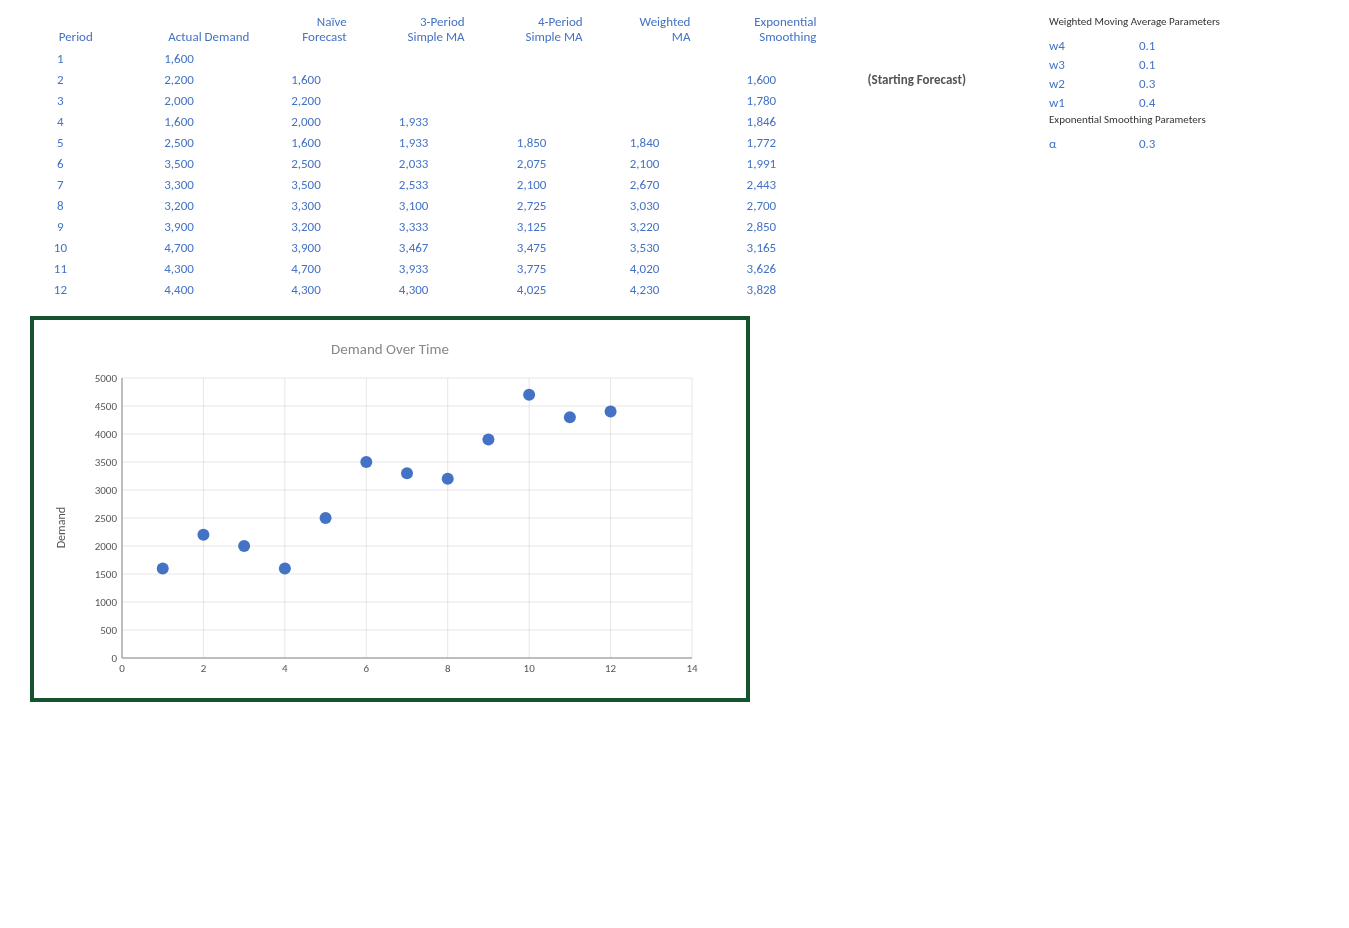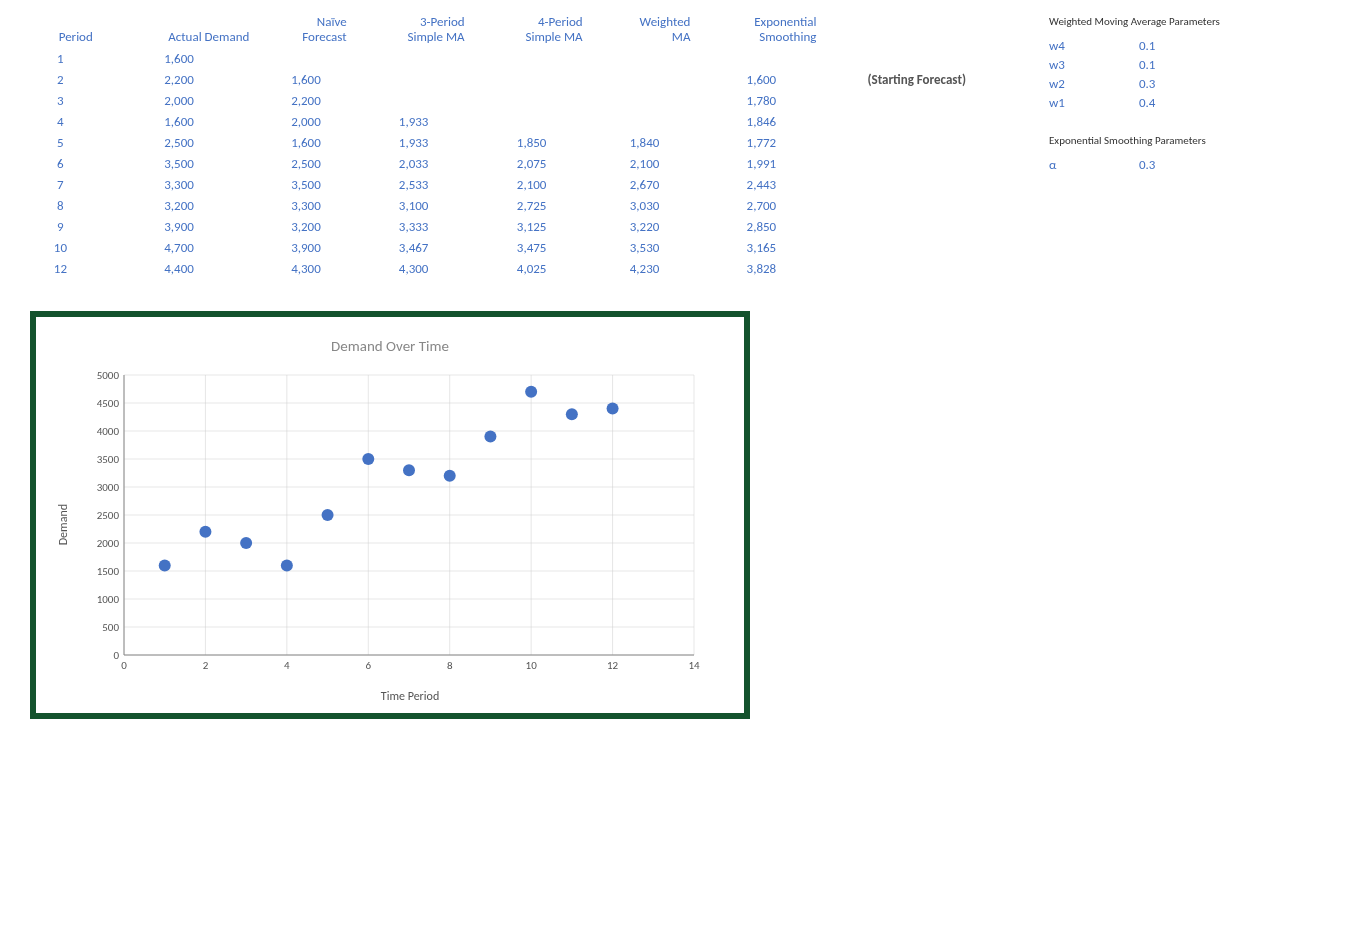--- a/index.html
+++ b/index.html
@@ -49,26 +49,26 @@
     .param-row {
       display: flex;
       gap: 60px;
       padding: 2px 0;
       color: #4472C4;
     }
     .param-label {
       min-width: 30px;
     }
     .section-gap {
-      margin-top: 22px;
+      margin-top: 1px;
     }
     .chart-area {
-      margin-top: 32px;
+      margin-top: 16px;
       width: 720px;
-      border: 6px solid #14532d;
+      border: 4px solid #14532d;
       padding: 20px 20px 10px 20px;
       position: relative;
     }
     .chart-title {
       text-align: center;
       color: #888;
       font-size: 15px;
       margin-bottom: 10px;
     }
     .axis-label-x {
@@ -188,20 +188,30 @@
             <td style="color: rgb(85, 85, 85); font-size: 11px;"></td>
           </tr>
           <tr>
             <td>10</td>
             <td>4,700</td>
             <td>3,900</td>
             <td>3,467</td>
             <td>3,475</td>
             <td>3,530</td>
             <td>3,165</td>
+            <td style="color: rgb(85, 85, 85); font-size: 11px;"></td>
+          </tr>
+          <tr>
+            <td>11</td>
+            <td>4,300</td>
+            <td>4,700</td>
+            <td>3,933</td>
+            <td>3,775</td>
+            <td>4,020</td>
+            <td>3,626</td>
             <td style="color: rgb(85, 85, 85); font-size: 11px;"></td>
           </tr>
           <tr>
             <td>12</td>
             <td>4,400</td>
             <td>4,300</td>
             <td>4,300</td>
             <td>4,025</td>
             <td>4,230</td>
             <td>3,828</td>
@@ -264,21 +274,20 @@
             <circle cx="253.57142857142858" cy="150" r="6" fill="#4472C4"></circle>
             <circle cx="294.2857142857143" cy="94" r="6" fill="#4472C4"></circle>
             <circle cx="335" cy="105.19999999999999" r="6" fill="#4472C4"></circle>
             <circle cx="375.7142857142857" cy="110.79999999999998" r="6" fill="#4472C4"></circle>
             <circle cx="416.42857142857144" cy="71.6" r="6" fill="#4472C4"></circle>
             <circle cx="457.14285714285717" cy="26.80000000000001" r="6" fill="#4472C4"></circle>
             <circle cx="497.85714285714283" cy="49.20000000000002" r="6" fill="#4472C4"></circle>
             <circle cx="538.5714285714286" cy="43.599999999999994" r="6" fill="#4472C4"></circle>
           </svg>
       </div>
-      <div class="axis-label-x" style="margin-left:40px;">Time Period</div>
     </div>
   </div>
 
   <div class="params-section">
     <div class="params-title">Weighted Moving Average Parameters</div>
     <div id="wma-params">
         <div class="param-row">
           <span class="param-label">w4</span>
           <span>0.1</span>
         </div>

